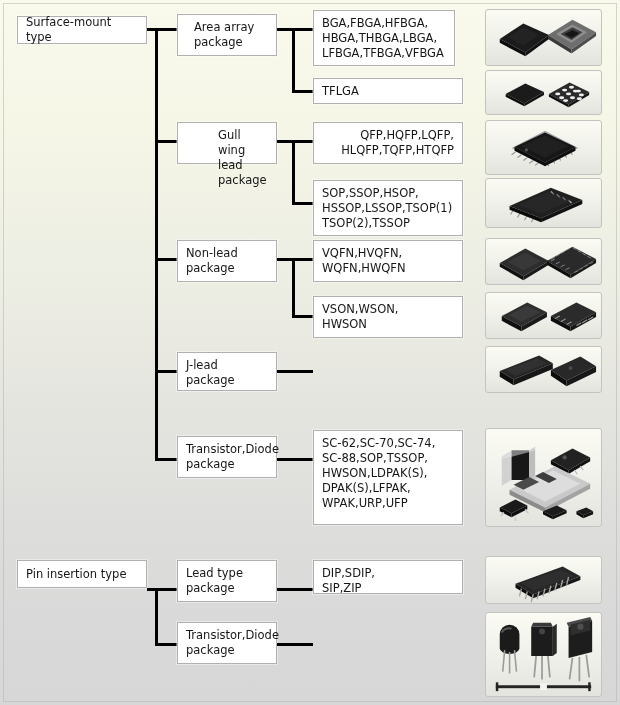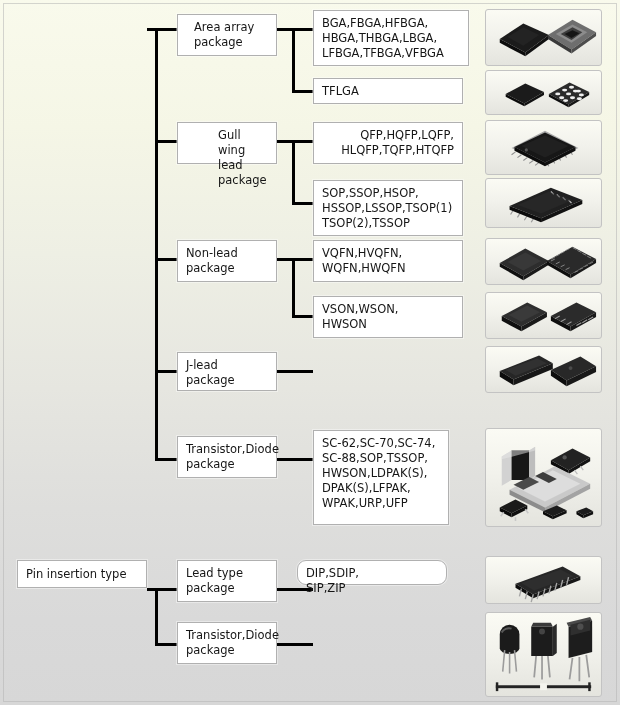--- a/index.html
+++ b/index.html
@@ -47,37 +47,38 @@
     background:linear-gradient(to bottom,#fbfbf4 0%,#f2f2ec 45%,#e4e4de 100%);
     overflow:hidden;
   }
   .thumb svg{display:block;width:100%;height:100%;}
 </style>
 </head>
 <body>
 
 <div id="canvas">
 
+  <div class="box vcenter" style="left:17px;top:16px;width:130px;height:28px;">Surface-mount type</div>
 
   <div class="line h" style="left:147px;top:28px;width:11px;"></div>
   <div class="line v" style="left:155px;top:28px;height:433px;"></div>
 
   <div class="line h" style="left:155px;top:28px;width:23px;"></div>
   <div class="line h" style="left:155px;top:140px;width:23px;"></div>
   <div class="line h" style="left:155px;top:258px;width:23px;"></div>
   <div class="line h" style="left:155px;top:370px;width:23px;"></div>
   <div class="line h" style="left:155px;top:458px;width:23px;"></div>
 
   <div class="box" style="left:177px;top:14px;width:100px;height:42px;padding-left:16px;">Area array
 package</div>
   <div class="line h" style="left:277px;top:28px;width:36px;"></div>
   <div class="line v" style="left:292px;top:28px;height:65px;"></div>
   <div class="line h" style="left:292px;top:90px;width:21px;"></div>
 
-  <div class="box" style="left:313px;top:10px;width:156px;height:56px;">BGA,FBGA,HFBGA,
+  <div class="box" style="left:313px;top:10px;width:142px;height:56px;">BGA,FBGA,HFBGA,
 HBGA,THBGA,LBGA,
 LFBGA,TFBGA,VFBGA</div>
   <div class="box vcenter" style="left:313px;top:78px;width:150px;height:26px;">TFLGA</div>
 
   <div class="box" style="left:177px;top:122px;width:100px;height:42px;padding-left:40px;">Gull wing lead
 package</div>
   <div class="line h" style="left:277px;top:140px;width:36px;"></div>
   <div class="line v" style="left:292px;top:140px;height:65px;"></div>
   <div class="line h" style="left:292px;top:202px;width:21px;"></div>
 
@@ -98,37 +99,37 @@
   <div class="box" style="left:313px;top:240px;width:150px;height:42px;">VQFN,HVQFN,
 WQFN,HWQFN</div>
 
   <div class="box" style="left:177px;top:352px;width:100px;height:39px;">J-lead
 package</div>
   <div class="line h" style="left:277px;top:370px;width:36px;"></div>
 
   <div class="box" style="left:177px;top:436px;width:100px;height:42px;">Transistor,Diode
 package</div>
   <div class="line h" style="left:277px;top:458px;width:36px;"></div>
-  <div class="box" style="left:313px;top:430px;width:136px;height:95px;">SC-62,SC-70,SC-74,
+  <div class="box" style="left:313px;top:430px;width:150px;height:95px;">SC-62,SC-70,SC-74,
 SC-88,SOP,TSSOP,
 HWSON,LDPAK(S),
 DPAK(S),LFPAK,
 WPAK,URP,UFP</div>
 
   <div class="box vcenter" style="left:17px;top:560px;width:130px;height:28px;">Pin insertion type</div>
 
   <div class="line h" style="left:147px;top:588px;width:11px;"></div>
   <div class="line v" style="left:155px;top:588px;height:58px;"></div>
   <div class="line h" style="left:155px;top:588px;width:23px;"></div>
   <div class="line h" style="left:155px;top:643px;width:23px;"></div>
 
   <div class="box" style="left:177px;top:560px;width:100px;height:42px;">Lead type
 package</div>
   <div class="line h" style="left:277px;top:588px;width:36px;"></div>
-  <div class="box" style="left:297px;top:560px;width:150px;height:25px;border-radius:9px;">DIP,SDIP,
+  <div class="box" style="left:313px;top:560px;width:150px;height:34px;">DIP,SDIP,
 SIP,ZIP</div>
 
   <div class="box" style="left:177px;top:622px;width:100px;height:42px;">Transistor,Diode
 package</div>
   <div class="line h" style="left:277px;top:643px;width:36px;"></div>
 
   <div class="thumb" style="left:485px;top:9px;width:117px;height:57px;">
     <svg viewBox="0 0 117 57" preserveAspectRatio="none">
       <g>
         <polygon points="14,30 38,14 64,26 40,44" fill="#1b1b1b"></polygon>

